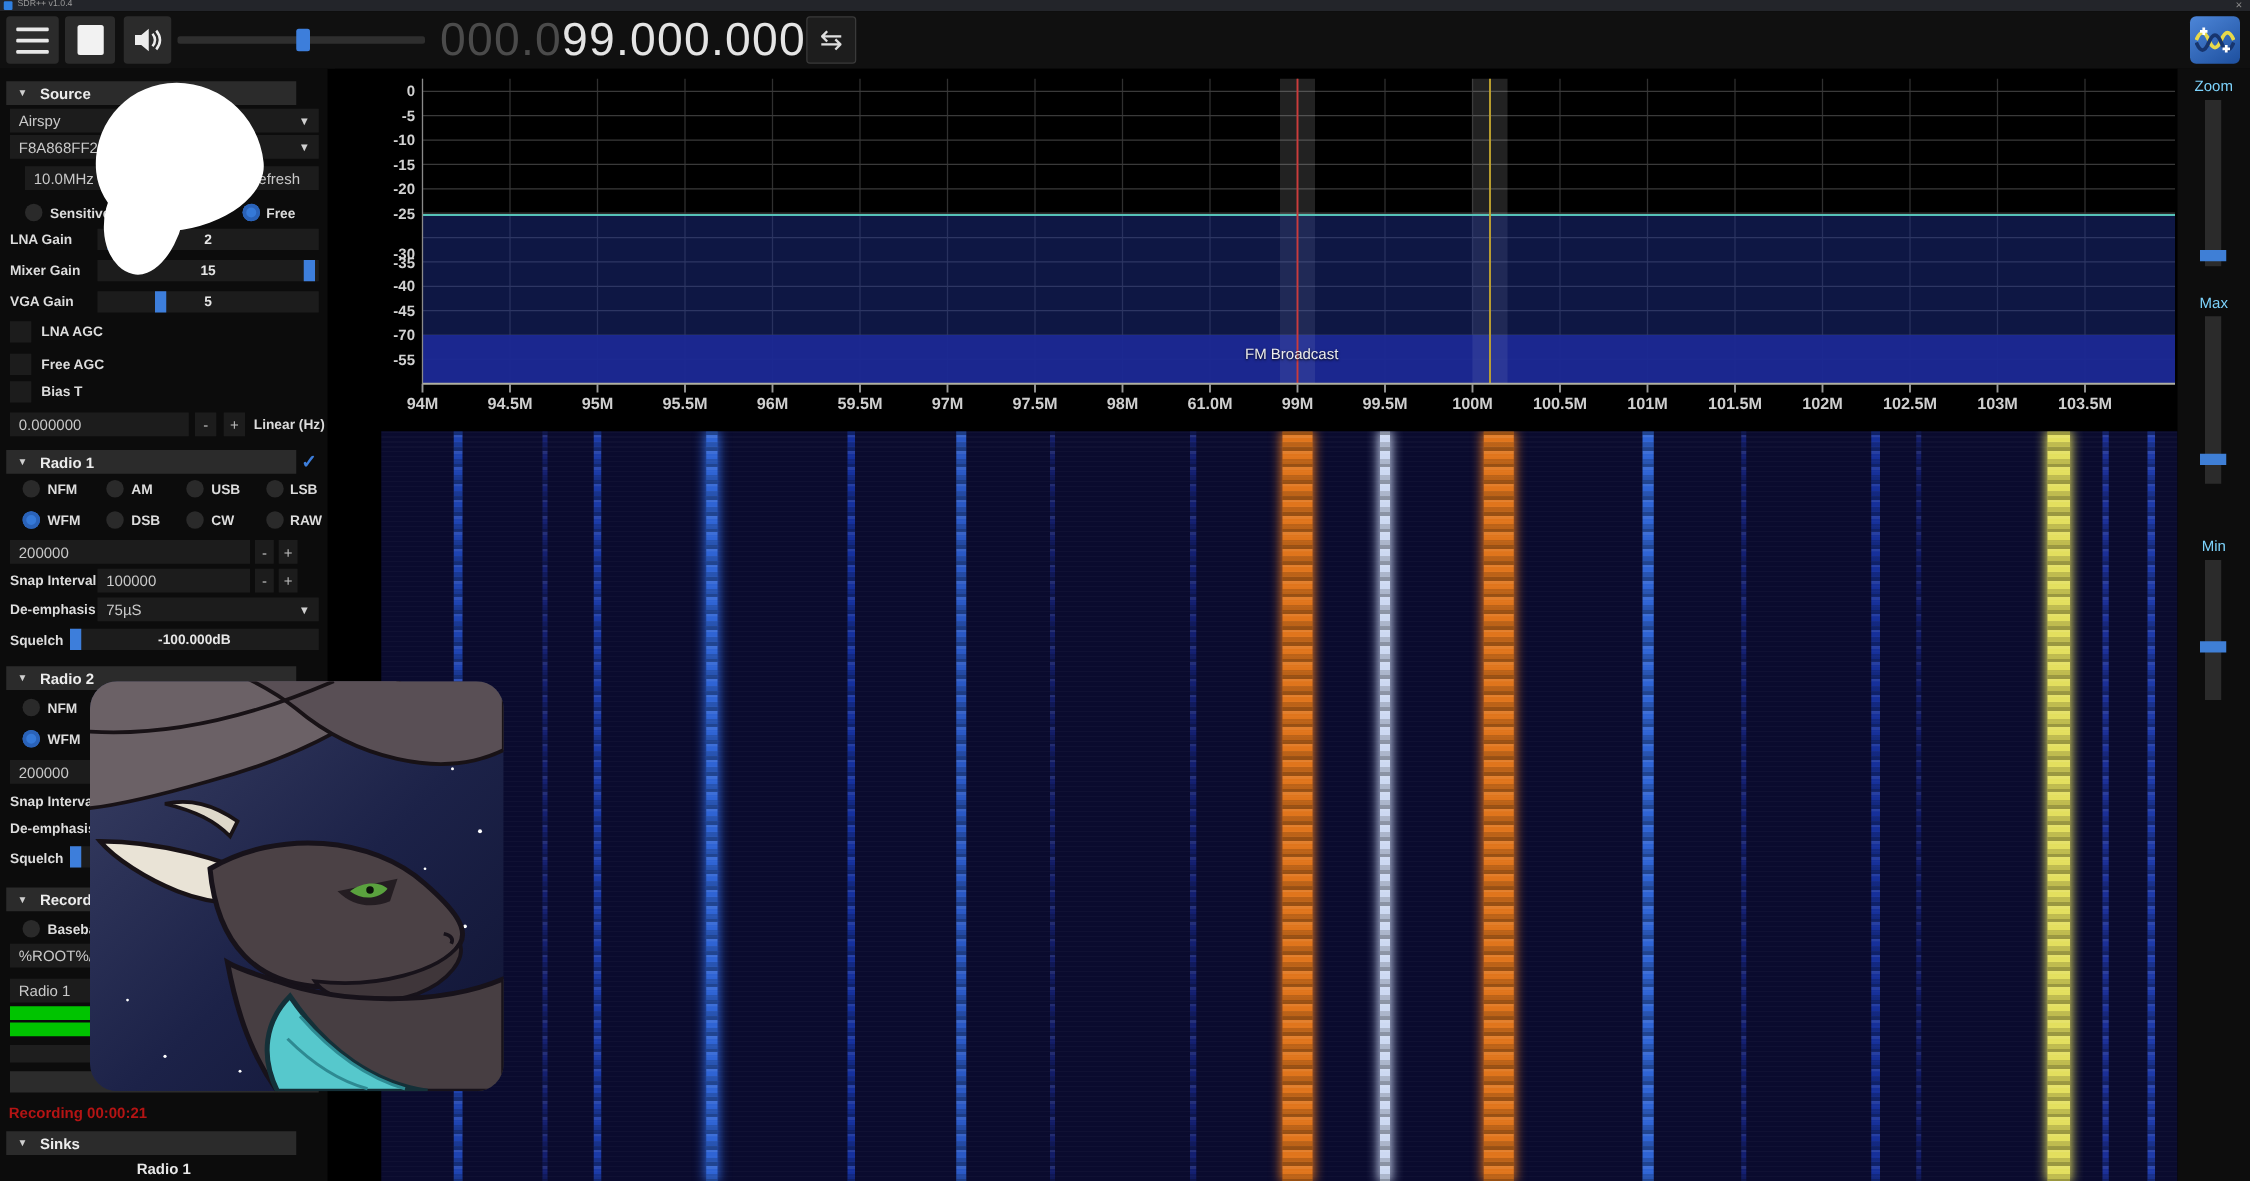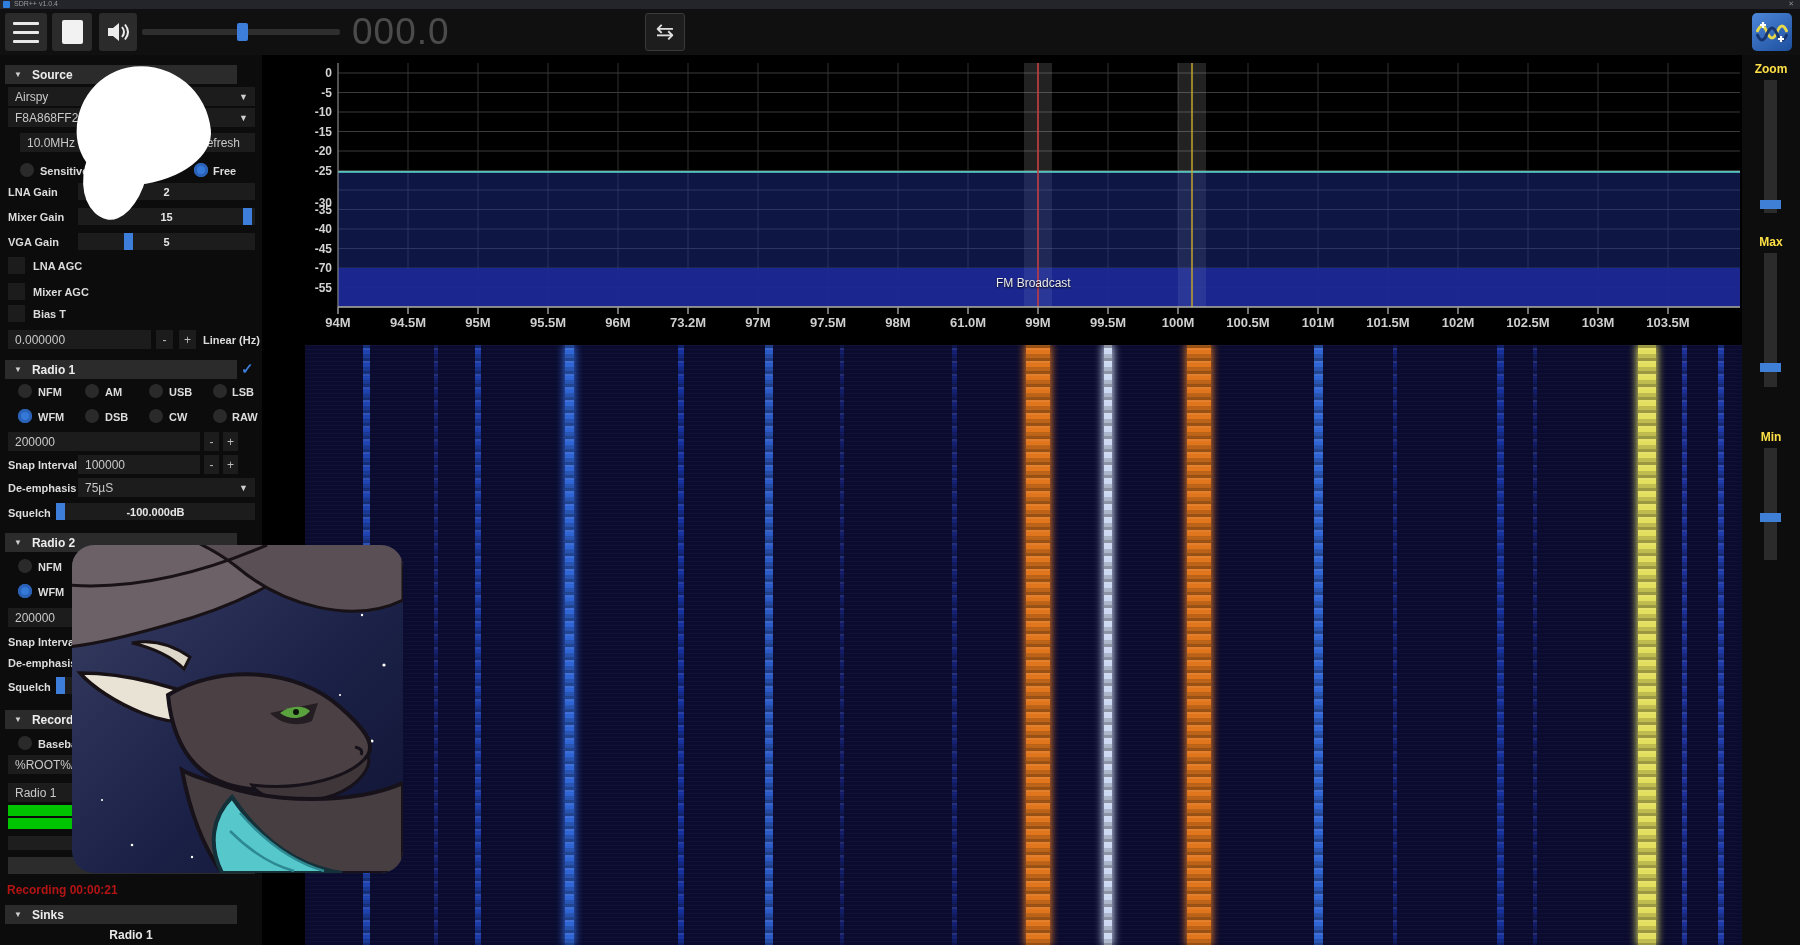--- a/index.html
+++ b/index.html
@@ -67,21 +67,21 @@
   #wfwrap { position:absolute; left:268px; top:345px; width:1474px; height:600px; background:#000; }
   #waterfall { position:absolute; left:37px; top:0; width:1437px; height:600px; background:#0a0b2e; overflow:hidden; }
   .stripe { position:absolute; top:0; bottom:0;
      background-image:repeating-linear-gradient(180deg, rgba(0,0,0,.32) 0 3px, rgba(255,255,255,.07) 3px 5px,
        rgba(0,0,0,0) 5px 9px, rgba(0,0,0,.16) 9px 13px); filter:blur(.4px); }
   #wfnoise { position:absolute; left:0; top:0; right:0; bottom:0;
      background:repeating-linear-gradient(180deg, rgba(255,255,255,.022) 0 1px, transparent 1px 4px); }
 
   
   #rightcol { position:absolute; left:1742px; top:55px; width:58px; height:890px; background:#0d0d0d; }
-  .rlabel { position:absolute; left:0; width:58px; text-align:center; color:#fde047; font-size:12px; font-weight:bold; }
+  .rlabel { position:absolute; left:0; width:58px; text-align:center; color:#7dd3fc; font-size:12px; font-weight:normal; }
   .vtrack { position:absolute; left:22px; width:13px; background:#2b2b2b; }
   .vhandle { position:absolute; left:18px; width:21px; height:9px; background:#3f7fd6; }
 
   
   #blob  { position:absolute; left:76px; top:66px; width:134px; height:118px; background:#fff;
            border-radius:48% 52% 58% 42% / 55% 60% 40% 45%; transform:rotate(-6deg); }
   #blob2 { position:absolute; left:84px; top:128px; width:62px; height:92px; background:#fff;
            border-radius:48% 52% 46% 54% / 50% 46% 54% 50%; transform:rotate(14deg); }
   #avatar { position:absolute; left:72px; top:545px; width:331px; height:328px; border-radius:22px; overflow:hidden; }
 </style>
@@ -108,20 +108,21 @@
       <polygon points="2,7 7,7 13,2 13,20 7,15 2,15" fill="#ececec"></polygon>
       <path d="M16 6 q4 5 0 10" stroke="#ececec" stroke-width="2" fill="none"></path>
       <path d="M19 3.5 q6 7.5 0 15" stroke="#ececec" stroke-width="2" fill="none"></path>
     </svg>
   </div>
   <div id="volslider">
     <div id="volhandle"></div>
   </div>
   <div id="freqdisp">
     <span class="dim">000.0</span>
+      <span class="lit">99.000.000</span>
   </div>
   <div class="tbtn" id="swapbtn">
     <span>⇆</span>
   </div>
   <div id="zoomicon">
     <svg width="32" height="28" viewBox="0 0 32 28">
       <path d="M1 14 q5 -12 10 0 t10 0 t10 0" stroke="#e8d94a" stroke-width="3" fill="none"></path>
       <path d="M1 16 q5 12 10 0 t10 0 t10 0" stroke="#17356e" stroke-width="3" fill="none"></path>
       <path d="M7 4 v6 M4 7 h6" stroke="#fff" stroke-width="2.2"></path>
       <path d="M25 18 v6 M22 21 h6" stroke="#fff" stroke-width="2.2"></path>
@@ -168,21 +169,21 @@
   </div>
   <div class="lbl" style="top:178px;left:8px">VGA Gain</div>
   <div class="sld" style="top:178px;left:78px;width:177px">
     <div class="handle" style="left:46px"></div>
     <div class="val">5</div>
   </div>
 
   <div class="chk" style="top:202px;left:8px"></div>
   <div class="lbl" style="top:202px;left:33px">LNA AGC</div>
   <div class="chk" style="top:228px;left:8px"></div>
-  <div class="lbl" style="top:228px;left:33px">Mixer AGC</div>
+  <div class="lbl" style="top:228px;left:33px">Free AGC</div>
   <div class="chk" style="top:250px;left:8px"></div>
   <div class="lbl" style="top:250px;left:33px">Bias T</div>
 
   <div class="box" style="top:275px;left:8px;width:143px">
     <span>0.000000</span>
   </div>
   <div class="pm" style="top:275px;left:156px">-</div>
   <div class="pm" style="top:275px;left:179px">+</div>
   <div class="lbl" style="top:276px;left:203px">Linear (Hz)</div>
 
@@ -356,21 +357,21 @@
       <div class="dbl" style="top: 186.5px; left: 0px;">-45</div>
       <div class="dbl" style="top: 206px; left: 0px;">-70</div>
       <div class="dbl" style="top: 225.5px; left: 0px;">-55</div>
     </div>
   <div id="fqlabels">
       <div class="fql" style="left: 38px;">94M</div>
       <div class="fql" style="left: 108px;">94.5M</div>
       <div class="fql" style="left: 178px;">95M</div>
       <div class="fql" style="left: 248px;">95.5M</div>
       <div class="fql" style="left: 318px;">96M</div>
-      <div class="fql" style="left: 388px;">73.2M</div>
+      <div class="fql" style="left: 388px;">59.5M</div>
       <div class="fql" style="left: 458px;">97M</div>
       <div class="fql" style="left: 528px;">97.5M</div>
       <div class="fql" style="left: 598px;">98M</div>
       <div class="fql" style="left: 668px;">61.0M</div>
       <div class="fql" style="left: 738px;">99M</div>
       <div class="fql" style="left: 808px;">99.5M</div>
       <div class="fql" style="left: 878px;">100M</div>
       <div class="fql" style="left: 948px;">100.5M</div>
       <div class="fql" style="left: 1018px;">101M</div>
       <div class="fql" style="left: 1088px;">101.5M</div>

